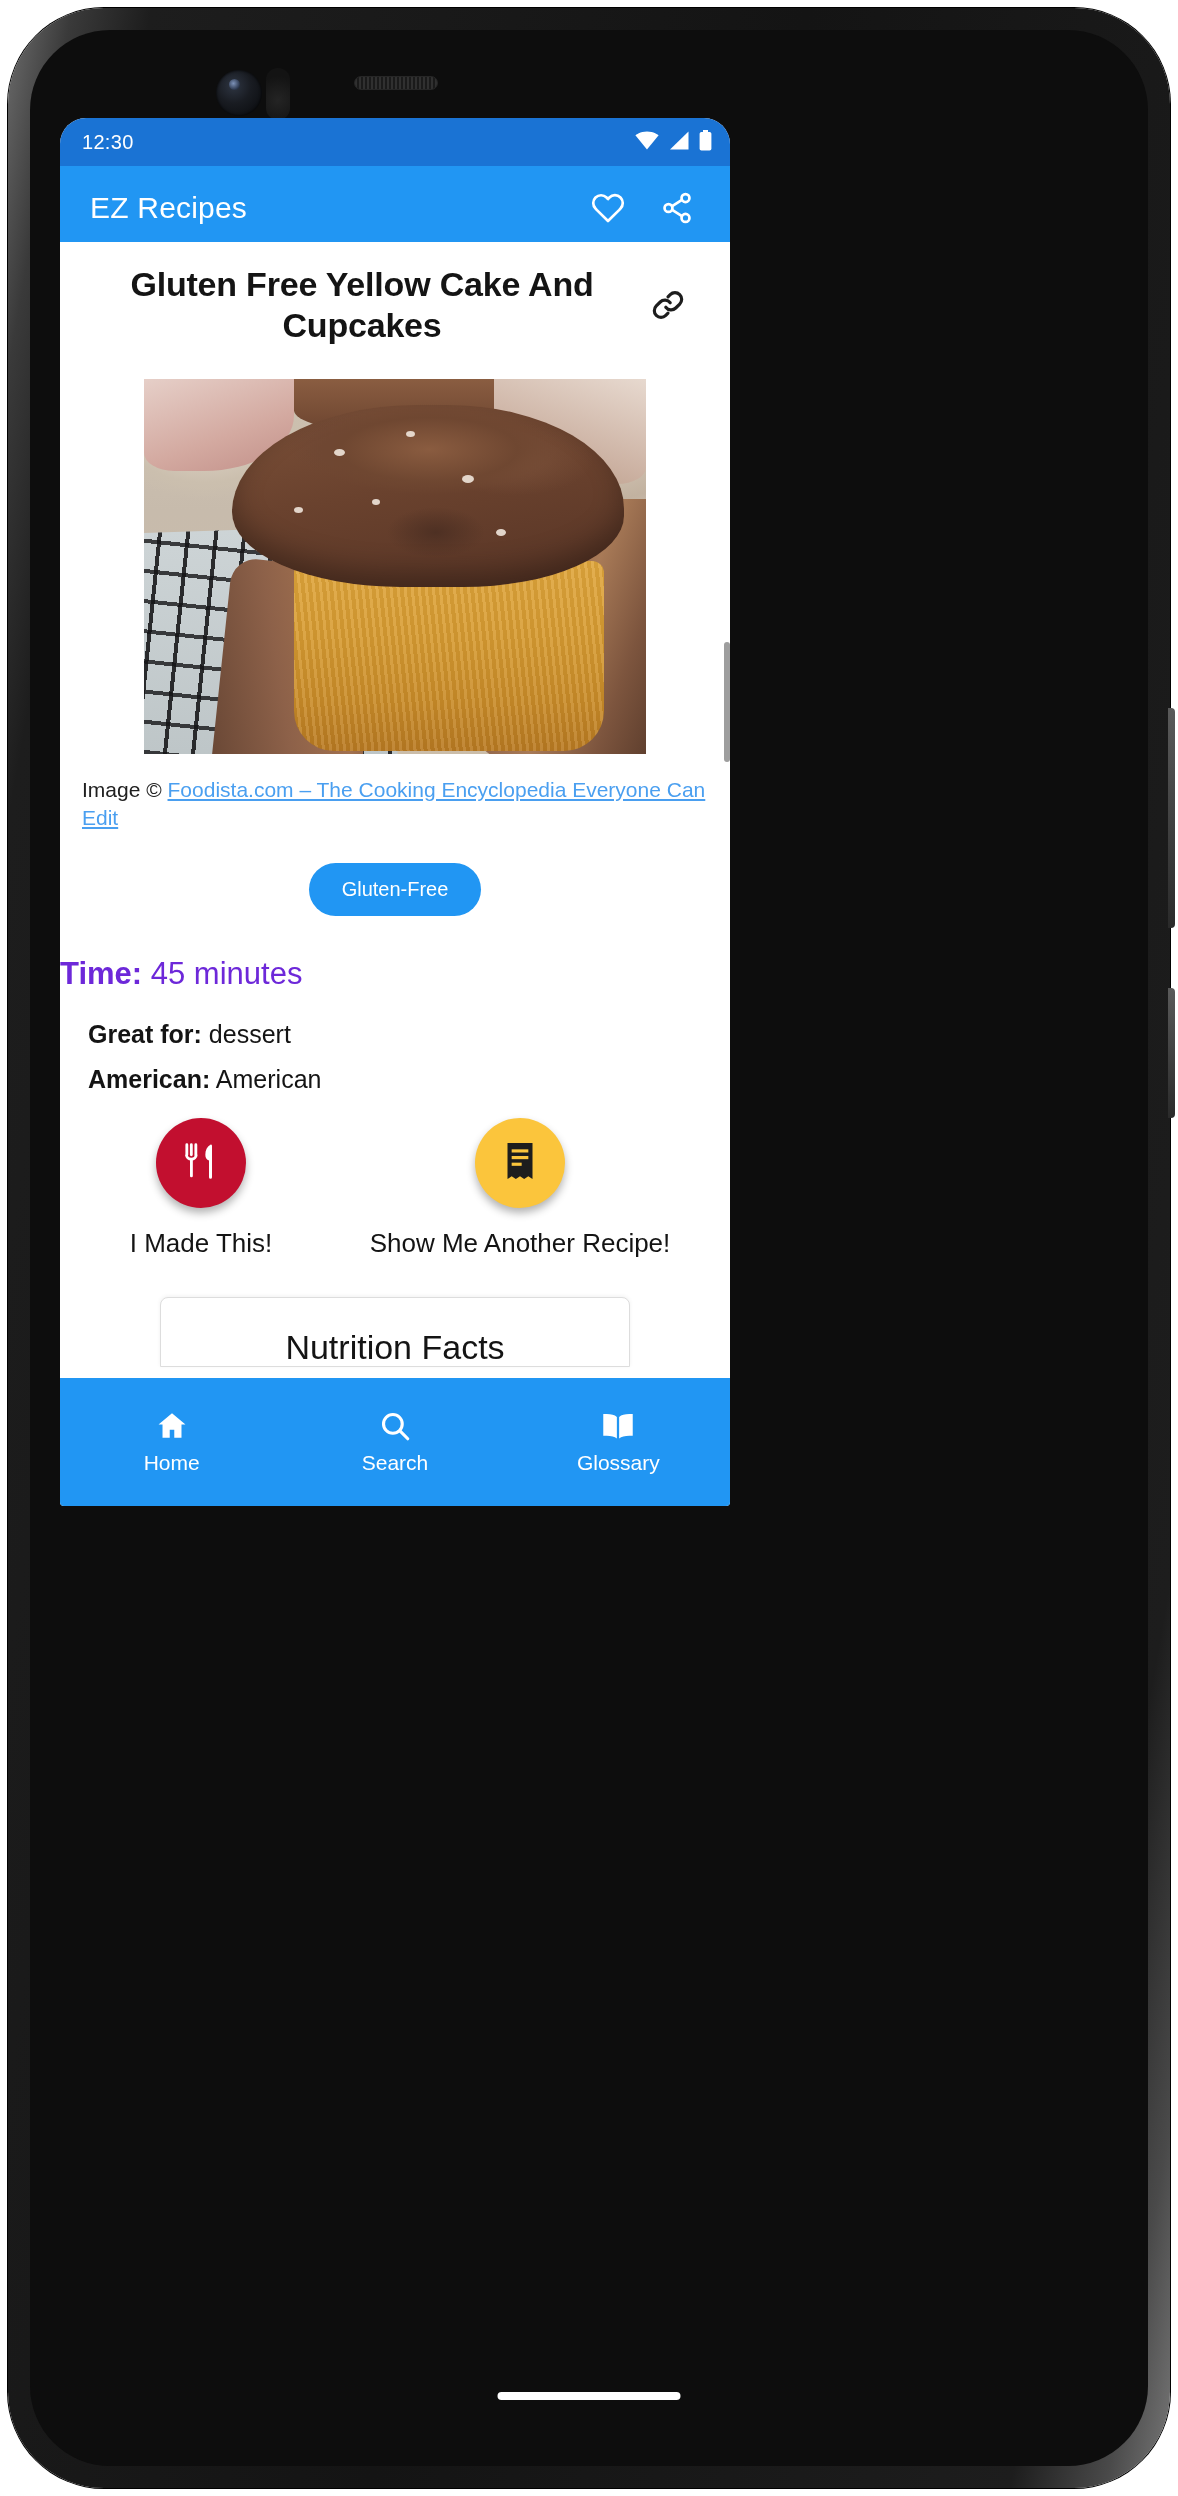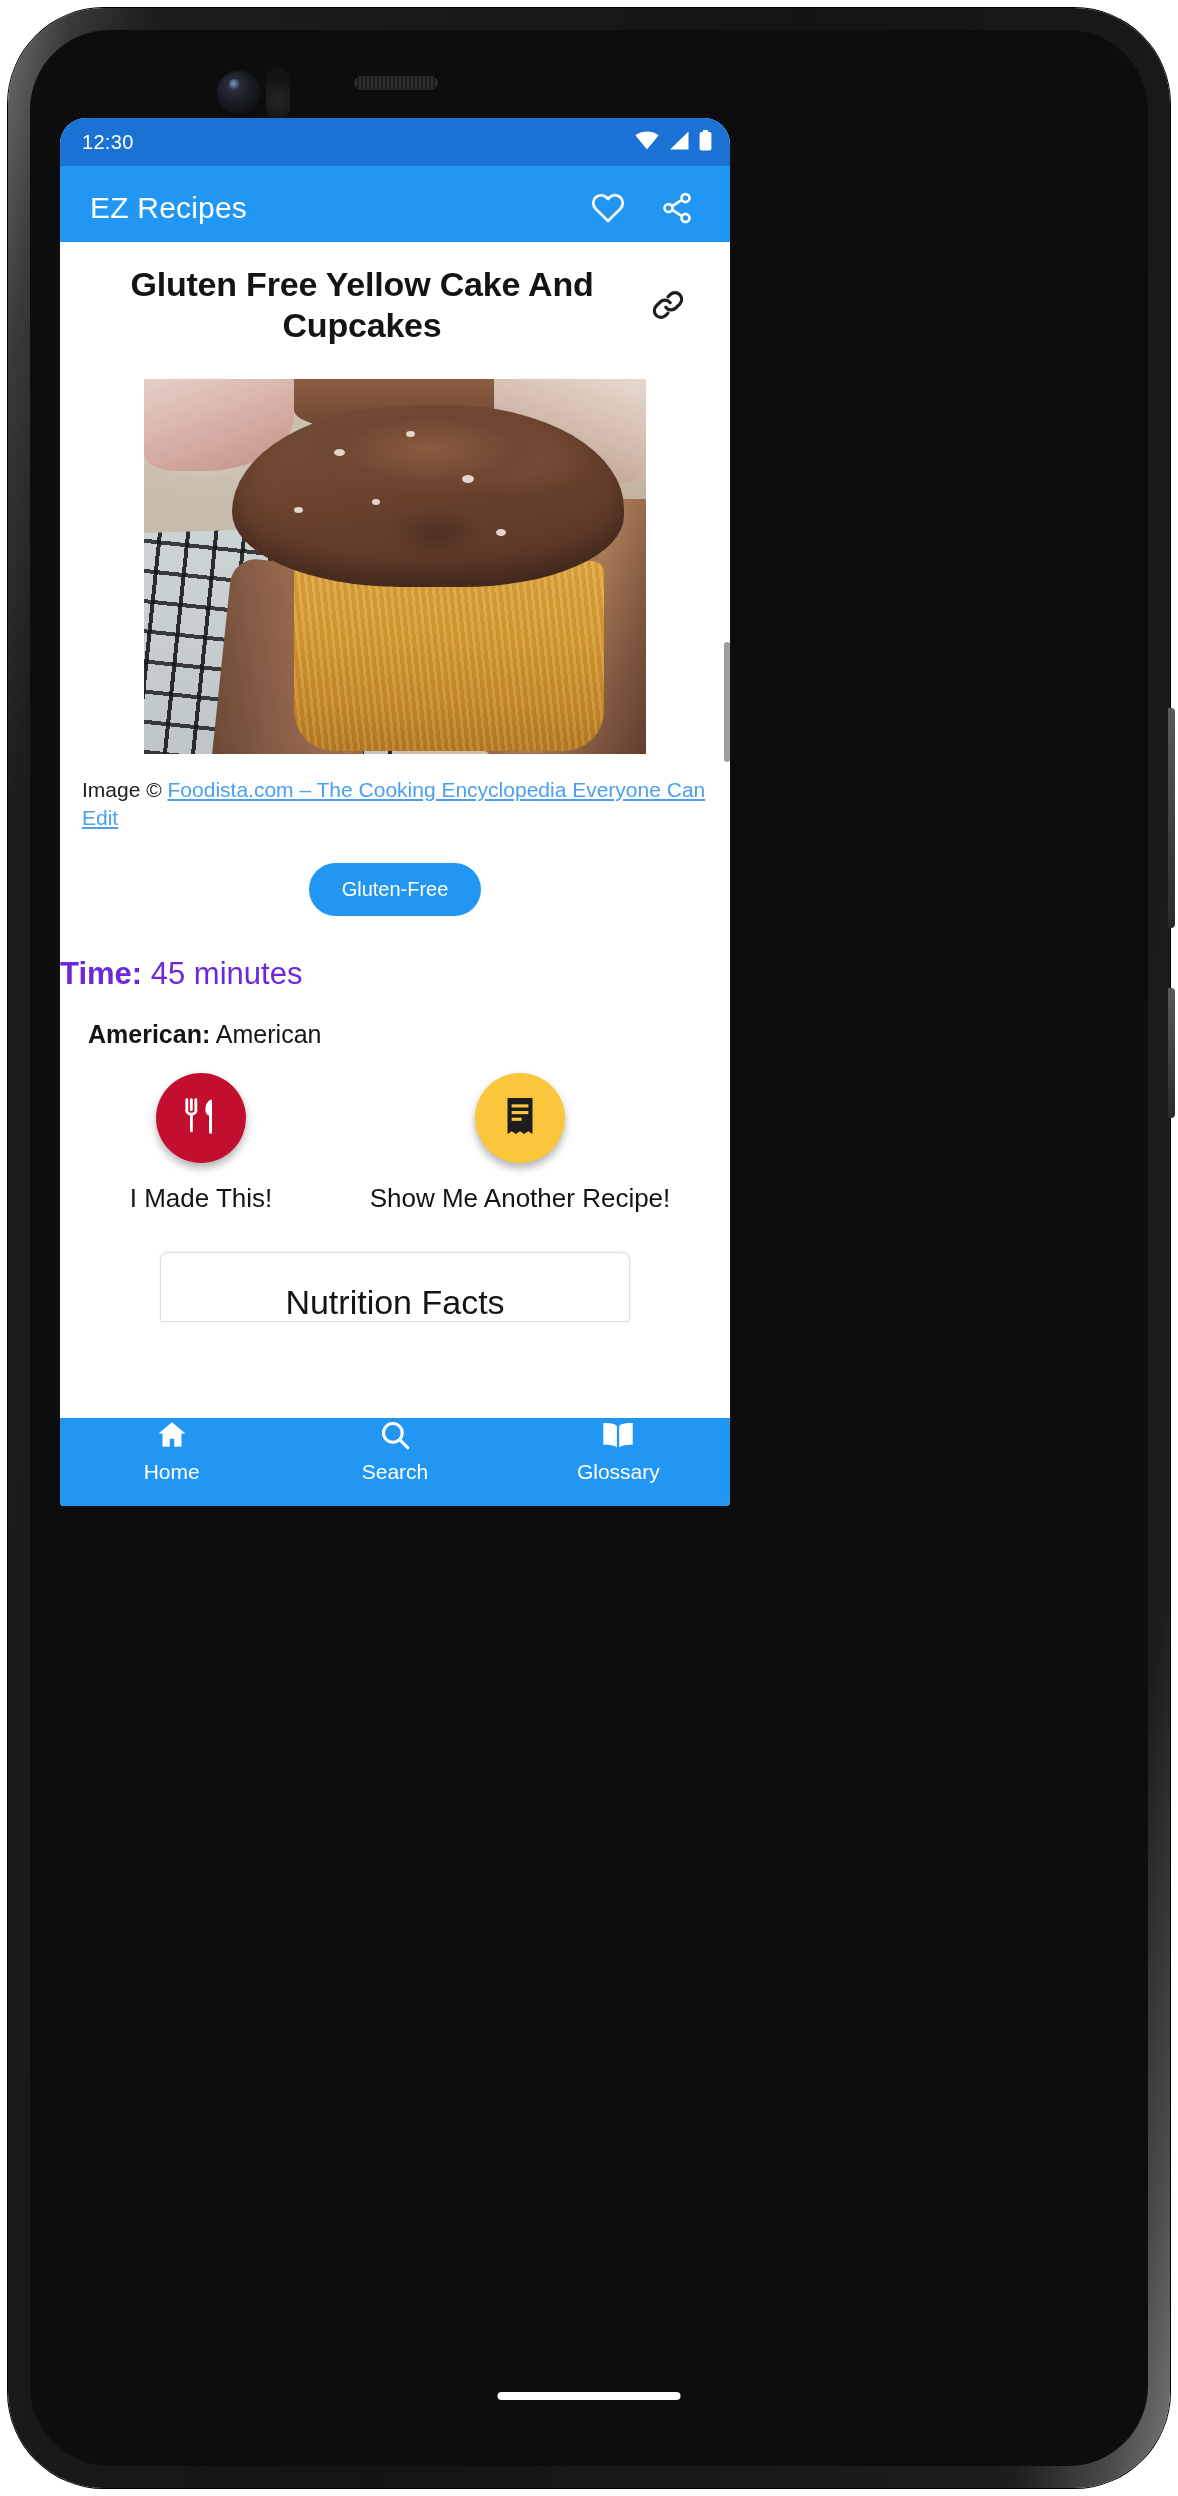--- a/index.html
+++ b/index.html
@@ -252,22 +252,22 @@
 
   
   .scroll-thumb {
     position:absolute; right:0; top:400px;
     width: 6px; height: 120px; background:#9e9e9e; border-radius:3px;
   }
 
   
   .bottomnav {
     position:absolute; left:0; right:0; bottom:0;
-    height: 88px; background:#2196f3;
-    display:flex; align-items:flex-start;
+    height: 128px; background:#2196f3;
+    display:flex; align-items:center;
   }
   .nav-item {
     flex:1; display:flex; flex-direction:column;
     align-items:center; gap:8px; color:#fff;
   }
   .nav-item svg { display:block; }
   .nav-label { font-size: 21px; }
 
   
   .home-ind {
@@ -373,20 +373,24 @@
           <div class="chip">Gluten-Free</div>
         </div>
 
         <div class="time-line">
           <b>Time:</b>
           <span>45 minutes</span>
         </div>
 
         <div class="meta">
           <div class="meta-row">
+            <b>Great for:</b>
+            <span>dessert</span>
+          </div>
+          <div class="meta-row">
             <b>American:</b>
             <span>American</span>
           </div>
         </div>
 
         <div class="fabs">
           <div class="fab-col left">
             <div class="fab red">
               <span>
                 <svg width="40" height="40" viewBox="0 0 24 24" fill="#fff">

